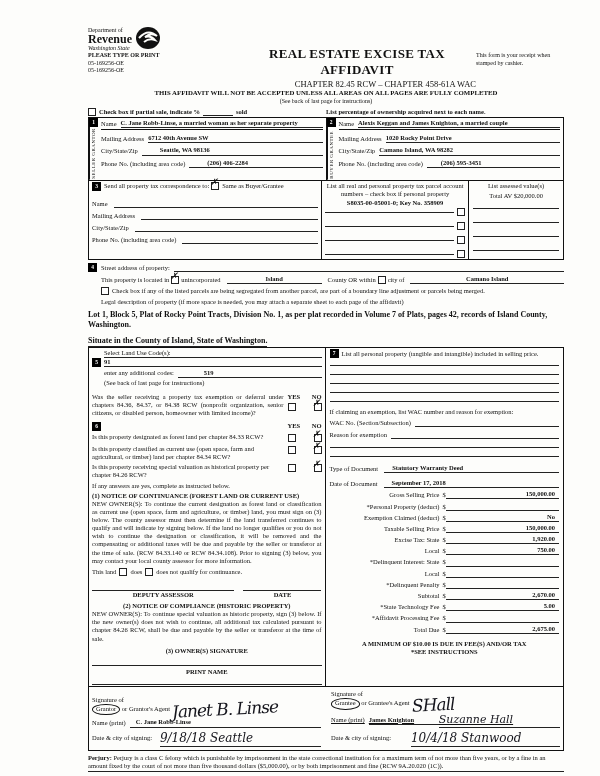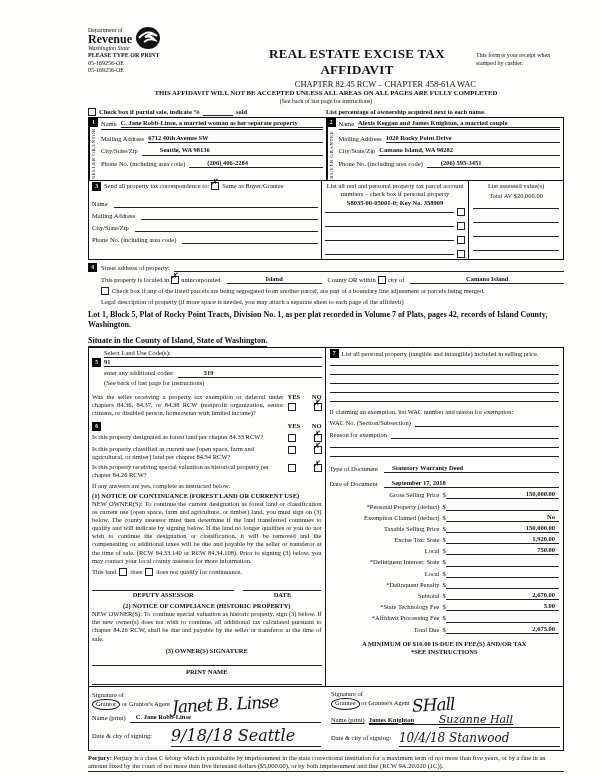--- a/index.html
+++ b/index.html
@@ -434,41 +434,41 @@
                  <span>or Grantor's Agent</span></div>
           </div>
           <span class="script grow" style="margin-left:2px;">Janet B. Linse</span>
         </div>
         <div class="rowc" style="margin-top:3px;">
           <span>Name (print)</span>
           <span class="b ul grow" style="margin-left:4px;text-indent:6px;">C. Jane Robb-Linse</span>
         </div>
         <div class="rowc" style="margin-top:3px;">
           <span>Date &amp; city of signing:</span>
-          <span class="hand ul grow" style="margin-left:19px;font-size:16px;">9/18/18  Seattle</span>
+          <span class="hand ul grow" style="margin-left:8px;font-size:12px;">9/18/18  Seattle</span>
         </div>
       </div>
 
       <div style="width:50%;padding-left:4px;">
         <div class="row" style="align-items:flex-end;">
           <div style="line-height:1.3;">
             <div>Signature of</div>
             <div><span class="circ">Grantee</span>
                  <span>or Grantee's Agent</span></div>
           </div>
           <span class="script grow" style="margin-left:2px;">SHall</span>
         </div>
         <div class="rowc" style="margin-top:3px;text-decoration:underline;">
           <span>Name (print)</span>
           <span class="b ul" style="margin-left:4px;width:70px;">James  Knighton</span>
           <span class="hand ul grow" style="font-size:11px;">Suzanne Hall</span>
         </div>
         <div class="rowc" style="margin-top:3px;">
           <span>Date &amp; city of signing:</span>
-          <span class="hand ul grow" style="margin-left:8px;font-size:12px;">10/4/18  Stanwood</span>
+          <span class="hand ul grow" style="margin-left:20px;font-size:12px;">10/4/18  Stanwood</span>
         </div>
       </div>
     </div>
   </div>
 
   <div style="margin-top:3px;border-bottom:0.9px solid #222;padding-bottom:1px;">
     <span class="b">Perjury:</span>
     <span>Perjury is a class C felony which is punishable by imprisonment in the state correctional institution for a maximum term of not more than five years, or by a fine in an amount fixed by the court of not more than five thousand dollars ($5,000.00), or by both imprisonment and fine (RCW 9A.20.020 (1C)).</span>
   </div>
 

